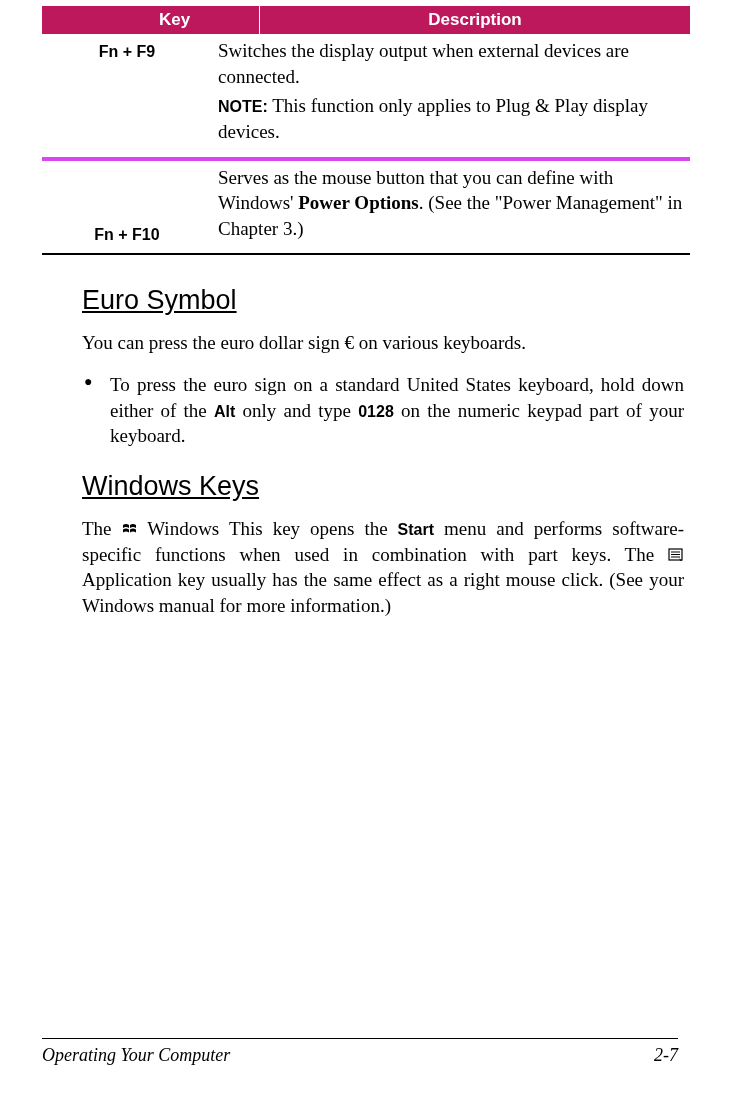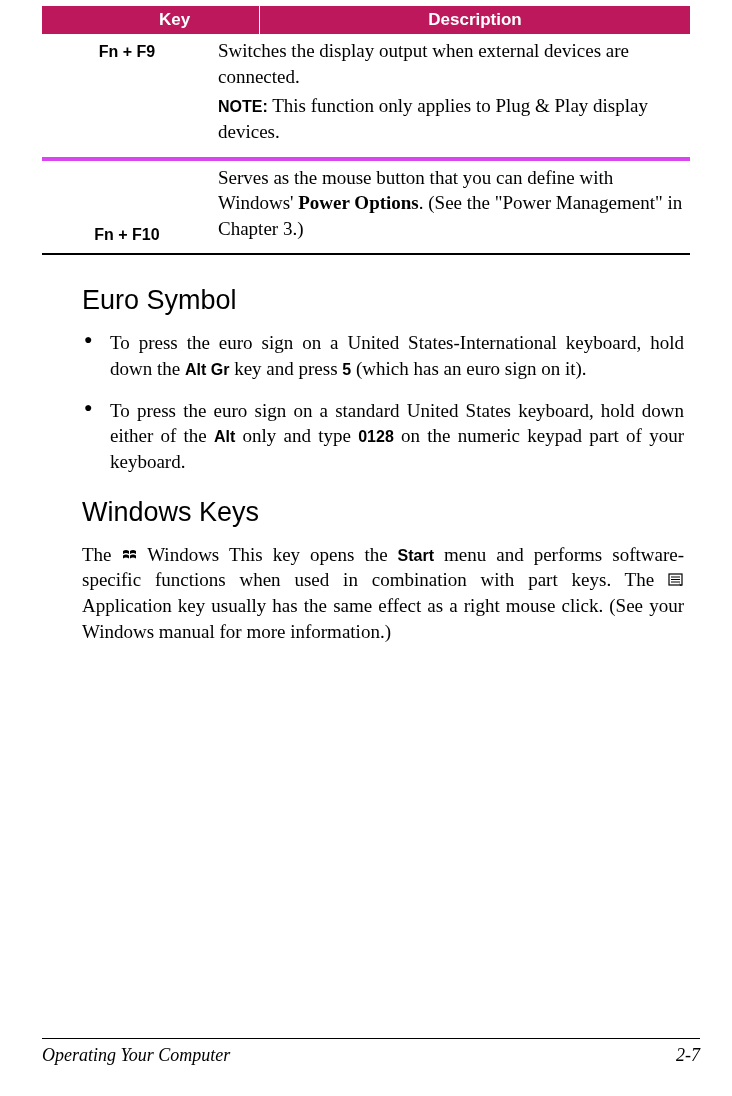--- a/index.html
+++ b/index.html
@@ -70,20 +70,21 @@
       margin-left: 40px;
       margin-right: 6px;
       margin-top: 30px;
     }
     h2 {
       font-family: Arial, Helvetica, sans-serif;
       font-weight: normal;
       font-size: 27px;
       margin-bottom: 14px;
       margin-top: 22px;
+      text-decoration: underline;
     }
     .para {
       font-size: 19px;
       line-height: 1.35;
       margin-bottom: 16px;
       text-align: justify;
     }
     ul.bullets {
       list-style: none;
       margin-bottom: 16px;
@@ -122,21 +123,21 @@
       display: inline-block;
       width: 16px;
       height: 14px;
       vertical-align: -1px;
     }
     .app-key-icon svg { width: 100%; height: 100%; }
     .footer {
       position: absolute;
       bottom: 30px;
       left: 42px;
-      right: 32px;
+      right: 54px;
       border-top: 1px solid #000;
       padding-top: 6px;
       display: flex;
       justify-content: space-between;
       font-style: italic;
       font-size: 18px;
     }
     .footer .page-num { font-style: italic; }
   </style>
 </head>
@@ -159,23 +160,23 @@
     <div class="td-desc">
       <p><span>Serves as the mouse button that you can define with Windows' </span><span class="bold-serif">Power Options</span><span>. (See the "Power Management" in Chapter 3.)</span></p>
     </div>
   </div>
 </div>
 
 <div class="content">
 
   <h2>Euro Symbol</h2>
 
+  <p class="para"><span>You can press the euro dollar sign </span><span class="euro-glyph">€</span><span> on various keyboards.</span></p>
 
   <ul class="bullets">
-    <li><span>To press the euro sign on a United States-International keyboard, hold down the </span><span class="key-sans">Alt Gr</span><span> key and press </span><span class="key-sans">5</span><span> (which has an euro sign on it).</span></li>
     <li><span>To press the euro sign on a standard United States keyboard, hold down either of the </span><span class="key-sans">Alt</span><span> only and type </span><span class="key-sans">0128</span><span> on the numeric keypad part of your keyboard.</span></li>
   </ul>
 
   <h2>Windows Keys</h2>
 
 
   <p class="para"><span>The </span><span class="win-logo-icon"><svg viewBox="0 0 16 14">
           <g fill="#000">
             <path d="M1 3 Q4 1 7 3 L7 6 Q4 4 1 6 Z"></path>
             <path d="M8 3 Q11 1 14 3 L14 6 Q11 4 8 6 Z"></path>

